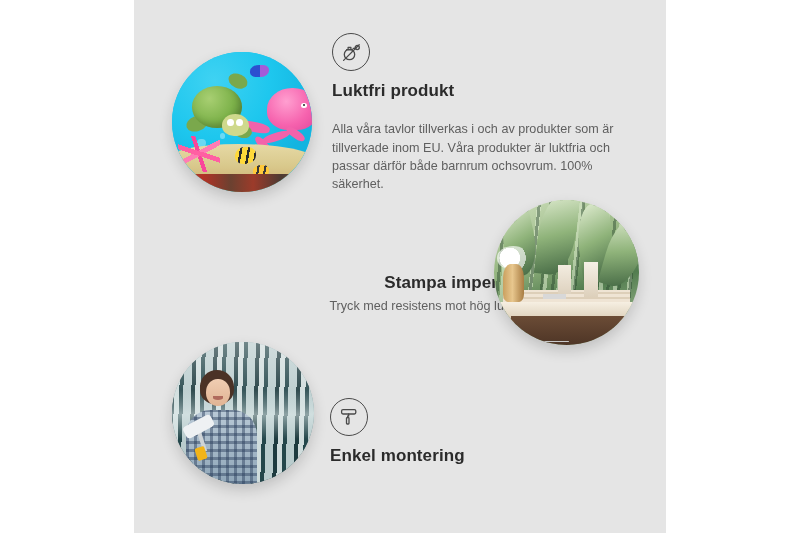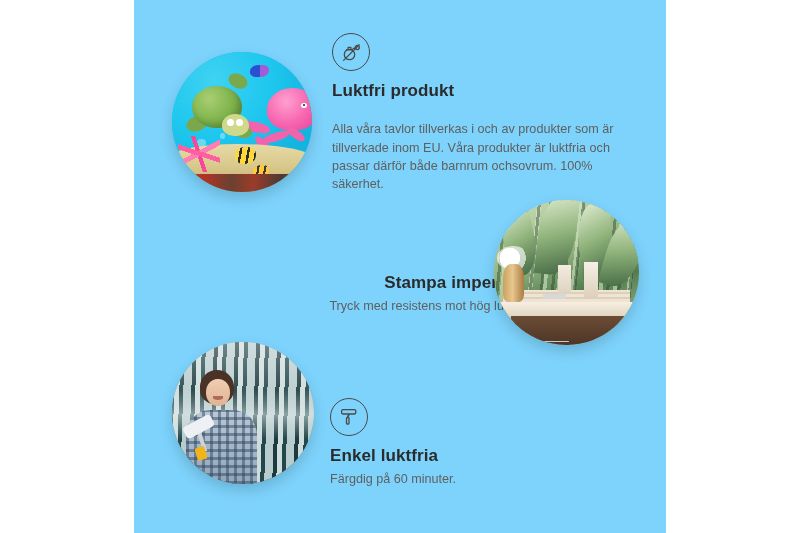--- a/index.html
+++ b/index.html
@@ -11,21 +11,21 @@
   }
   #stage {
     position: relative;
     width: 800px; height: 533px;
     background: #ffffff;
   }
   #panel {
     position: absolute;
     left: 134px; top: 0;
     width: 532px; height: 533px;
-    background: #7dd3fc;
+    background: #e5e5e5;
     overflow: hidden;
   }
 
   
   .disc {
     position: absolute;
     border-radius: 50%;
     overflow: hidden;
     box-shadow: 0 6px 14px rgba(0,0,0,0.16);
   }
@@ -356,18 +356,17 @@
     </div>
 
     <div class="feature" id="feat-mount">
       <div class="icon-circle">
         <svg width="24" height="24" viewBox="0 0 24 24" fill="none" stroke="#4a4a4a" stroke-width="1.3" stroke-linecap="round" stroke-linejoin="round">
           <rect x="4.6" y="4.6" width="14.2" height="4.4" rx="1.4"></rect>
           <path d="M11.7 9.0 v2.0 h-1.0 v1.6"></path>
           <rect x="9.5" y="12.6" width="2.5" height="6.4" rx="0.7"></rect>
         </svg>
       </div>
-      <div class="f-title">Enkel luktfria</div>
-      <div class="f-desc">Färgdig på 60 minuter.</div>
+      <div class="f-title">Enkel montering</div>
     </div>
 
   </div>
 </div>
 
 </body></html>

